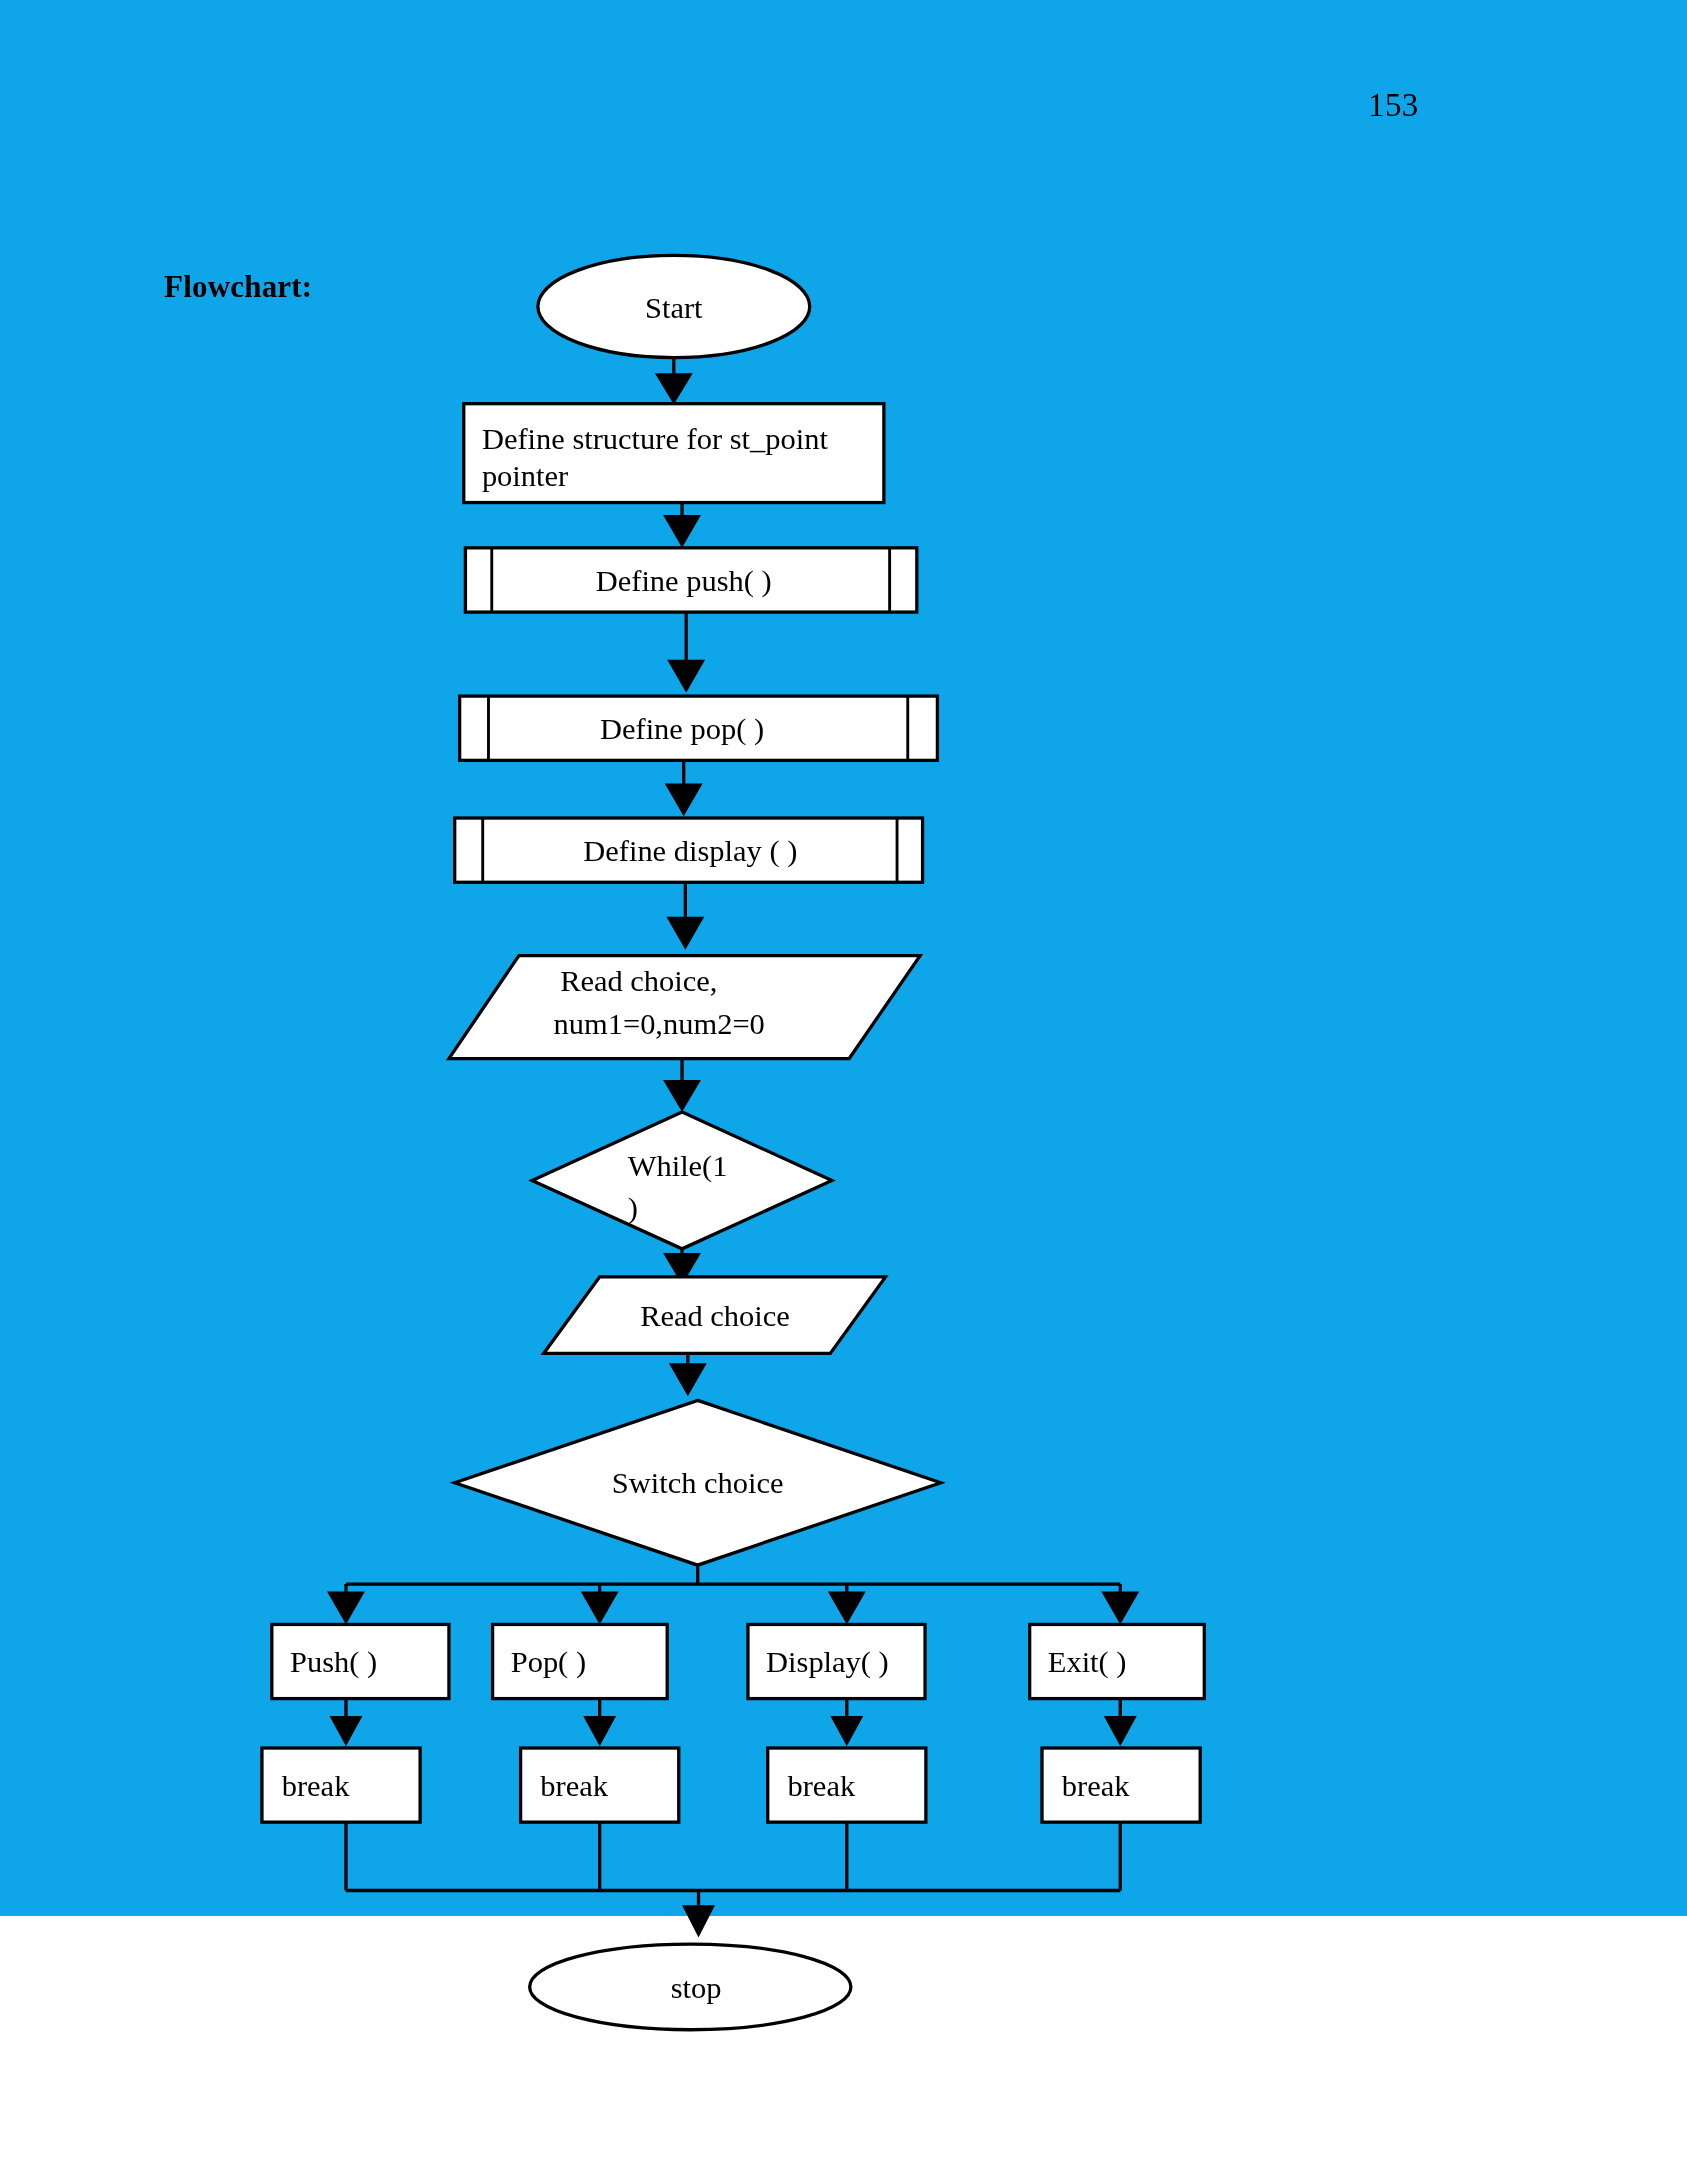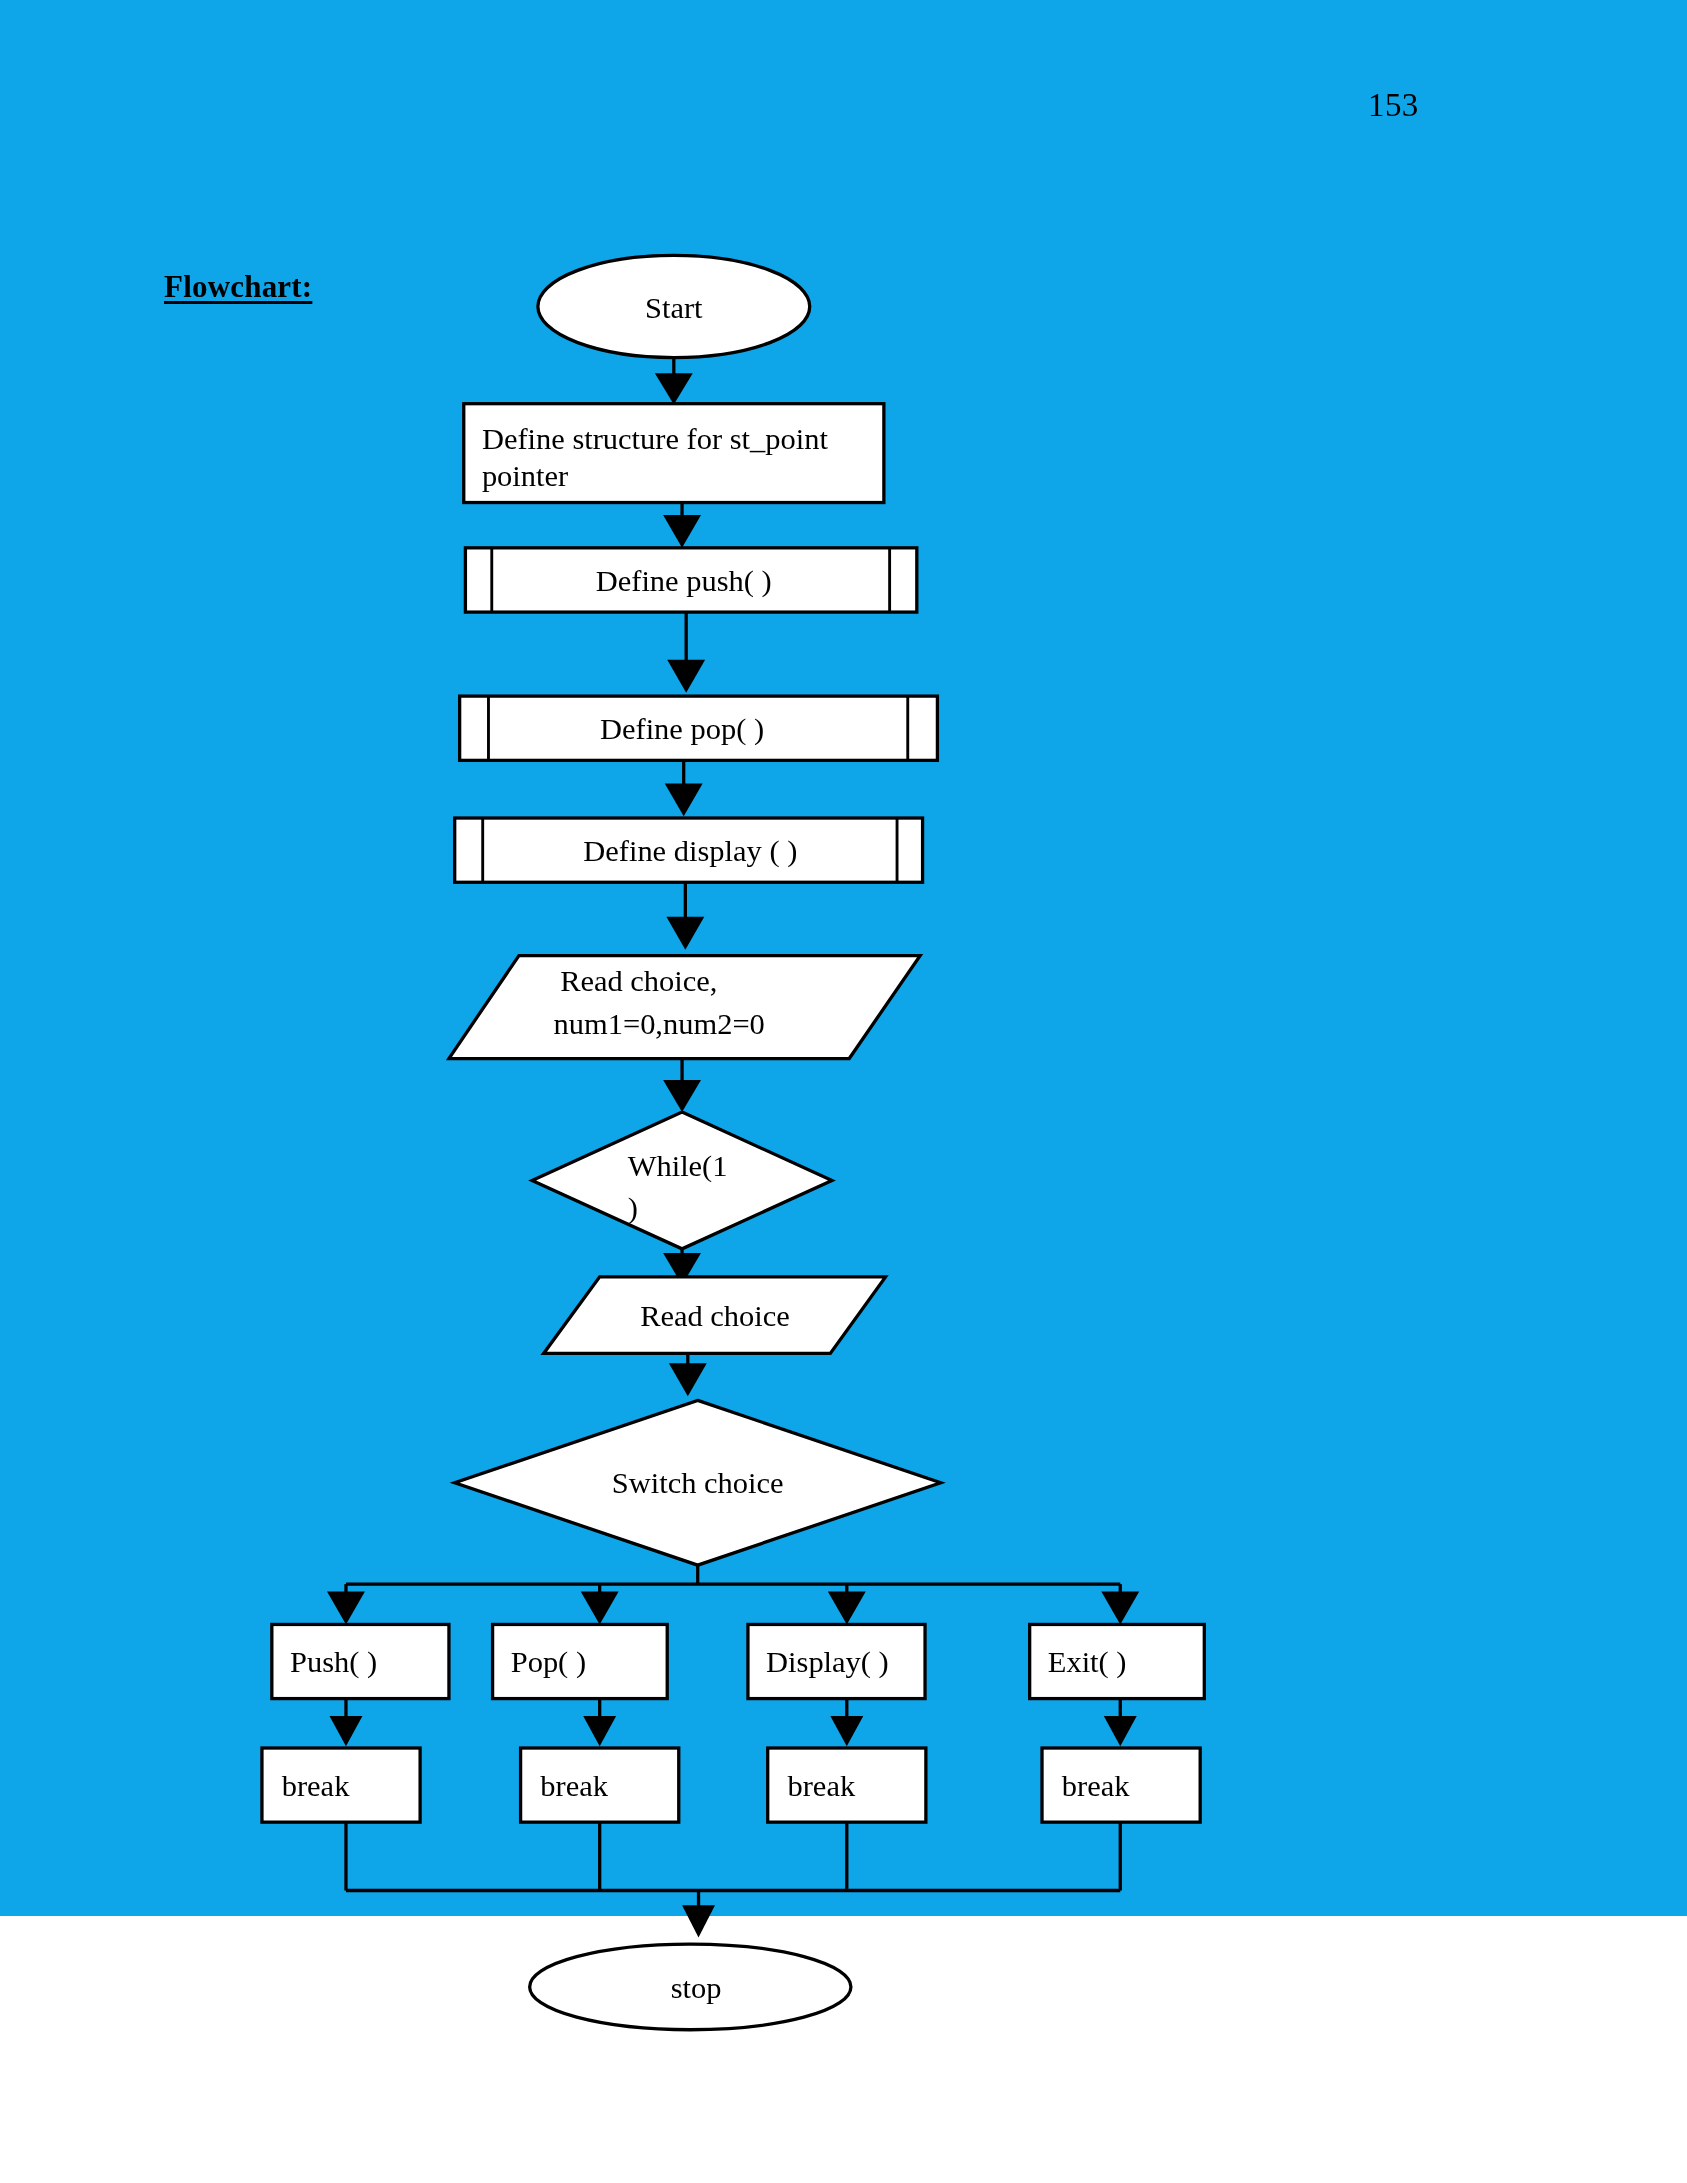--- a/index.html
+++ b/index.html
@@ -31,21 +31,20 @@
     line-height: 1;
     color: #000;
     letter-spacing: 0.4px;
   }
   #flowchart-label {
     position: absolute;
     left: 164px;
     top: 269px;
     font-size: 31px;
     font-weight: bold;
-    text-decoration: underline;
     text-underline-offset: 4.1px;
     letter-spacing: 0.2px;
     color: #000;
   }
   #chart-svg {
     position: absolute;
     left: 0;
     top: 0;
     width: 1687px;
     height: 2183px;

